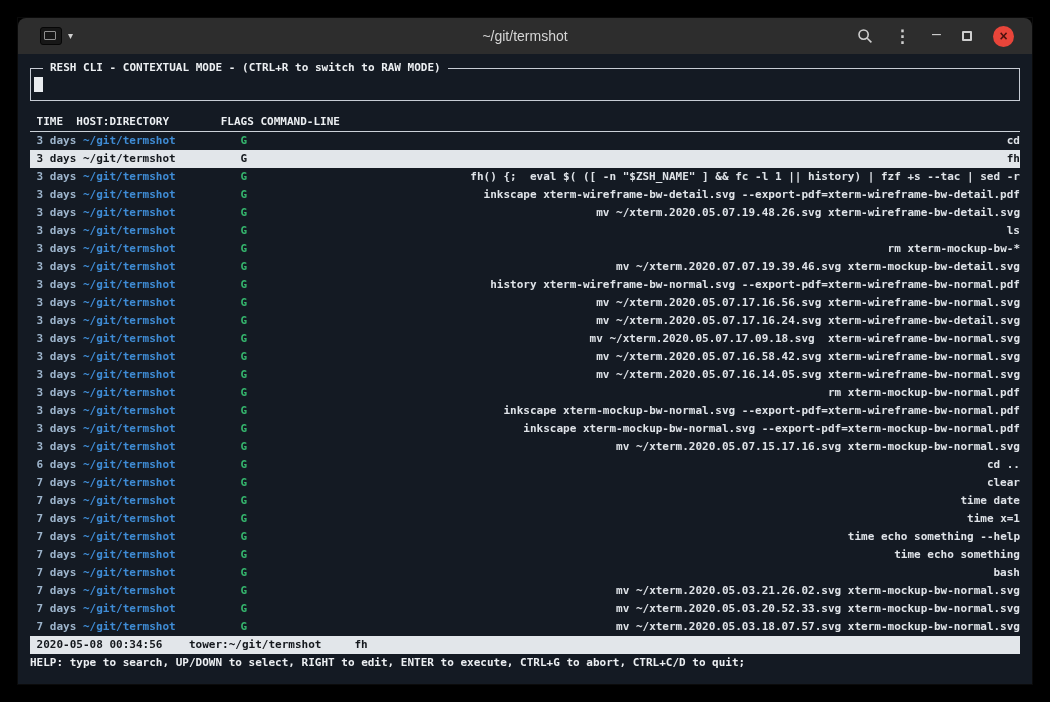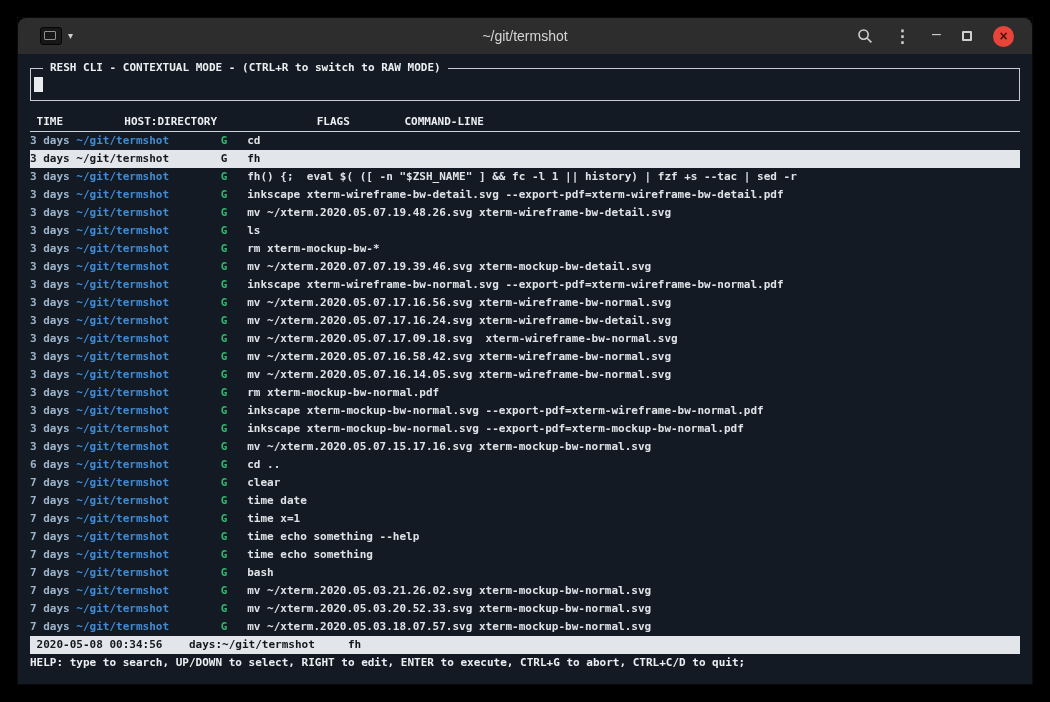--- a/index.html
+++ b/index.html
@@ -28,30 +28,30 @@
   .tb-icon{color:#cfcfcf;display:flex;align-items:center;justify-content:center;}
   .kebab{font-size:17px;font-weight:700;line-height:1;}
   .min-glyph{font-size:16px;line-height:1;position:relative;top:-2px;}
   .restore-glyph{width:10px;height:10px;border:2px solid #cfcfcf;border-radius:1px;}
   .close-btn{width:21px;height:21px;border-radius:50%;background:var(--close-color);color:#4a120e;display:flex;align-items:center;justify-content:center;font-size:14px;font-weight:700;line-height:1;}
   
   .terminal{flex:1;background:var(--term-bg);padding:14px 12px 14px 12px;font-family:"DejaVu Sans Mono",monospace;font-size:11px;line-height:18px;font-weight:700;color:var(--cmd-color);overflow:hidden;display:flex;flex-direction:column;}
   .search-box{flex:0 0 33px;border:1px solid #c7ccd4;position:relative;margin-bottom:12px;}
   .box-title{position:absolute;top:-10px;left:12px;background:var(--term-bg);padding:0 7px;color:#eceff2;white-space:pre;}
   .cursor{display:block;width:9px;height:15px;background:#e9ecef;margin:8px 0 0 3px;}
-  .hdr-row{flex:0 0 19px;display:flex;border-bottom:1px solid #ccd2d9;color:#eceff2;white-space:pre;gap:48px;}
+  .hdr-row{flex:0 0 19px;display:flex;border-bottom:1px solid #ccd2d9;color:#eceff2;white-space:pre;}
   .hdr-row span{color:#eceff2;}
   .hdr-row .c-time{padding-left:1ch;}
   .hdr-row .c-flag{width:6ch;}
   .c-time{width:7ch;flex:none;color:var(--time-color);white-space:pre;overflow:hidden;}
   .c-host{width:15ch;flex:none;color:var(--host-color);white-space:pre;overflow:hidden;}
   .c-flag{width:4ch;flex:none;color:var(--flag-color);white-space:pre;overflow:hidden;margin-left:45px;}
   .c-cmd{flex:1;color:var(--cmd-color);white-space:pre;overflow:hidden;}
   .rows{flex:0 0 504px;display:flex;flex-direction:column;}
-  .row{flex:0 0 18px;display:flex;}
+  .row{flex:0 0 18px;display:flex;text-align:right;}
   .row.selected{background:var(--sel-bg);}
   .row.selected span{color:#14181d;}
   .statusbar{flex:0 0 18px;background:var(--sel-bg);color:#14181d;display:flex;white-space:pre;}
   .sb-datetime{margin-left:1ch;text-align:center;}
   .sb-location{margin-left:4ch;}
   .sb-command{margin-left:5ch;}
   .helpline{flex:0 0 18px;color:#eceff2;white-space:pre;overflow:hidden;}
   .bottom-edge{height:2px;background:#d9dde2;margin-top:3px;}
 </style>
 </head>
@@ -144,21 +144,21 @@
           <div class="row">
     <span class="c-time">3 days</span>
     <span class="c-host">~/git/termshot</span>
     <span class="c-flag">G</span>
     <span class="c-cmd">mv ~/xterm.2020.07.07.19.39.46.svg xterm-mockup-bw-detail.svg</span>
   </div>
           <div class="row">
     <span class="c-time">3 days</span>
     <span class="c-host">~/git/termshot</span>
     <span class="c-flag">G</span>
-    <span class="c-cmd">inkscape xterm-wireframe-bw-normal.svg --export-pdf=xterm-wireframe-bw-normal.pdf</span>
+    <span class="c-cmd">history xterm-wireframe-bw-normal.svg --export-pdf=xterm-wireframe-bw-normal.pdf</span>
   </div>
           <div class="row">
     <span class="c-time">3 days</span>
     <span class="c-host">~/git/termshot</span>
     <span class="c-flag">G</span>
     <span class="c-cmd">mv ~/xterm.2020.05.07.17.16.56.svg xterm-wireframe-bw-normal.svg</span>
   </div>
           <div class="row">
     <span class="c-time">3 days</span>
     <span class="c-host">~/git/termshot</span>
@@ -264,21 +264,21 @@
           <div class="row">
     <span class="c-time">7 days</span>
     <span class="c-host">~/git/termshot</span>
     <span class="c-flag">G</span>
     <span class="c-cmd">mv ~/xterm.2020.05.03.18.07.57.svg xterm-mockup-bw-normal.svg</span>
   </div>
         </div>
 
       <div class="statusbar">
         <span class="sb-datetime">2020-05-08 00:34:56</span>
-        <span class="sb-location">days:~/git/termshot</span>
+        <span class="sb-location">tower:~/git/termshot</span>
         <span class="sb-command">fh</span>
       </div>
 
       <div class="helpline">HELP: type to search, UP/DOWN to select, RIGHT to edit, ENTER to execute, CTRL+G to abort, CTRL+C/D to quit;</div>
 
       <div class="bottom-edge"></div>
 
     </div>
   </div>
 </div>

